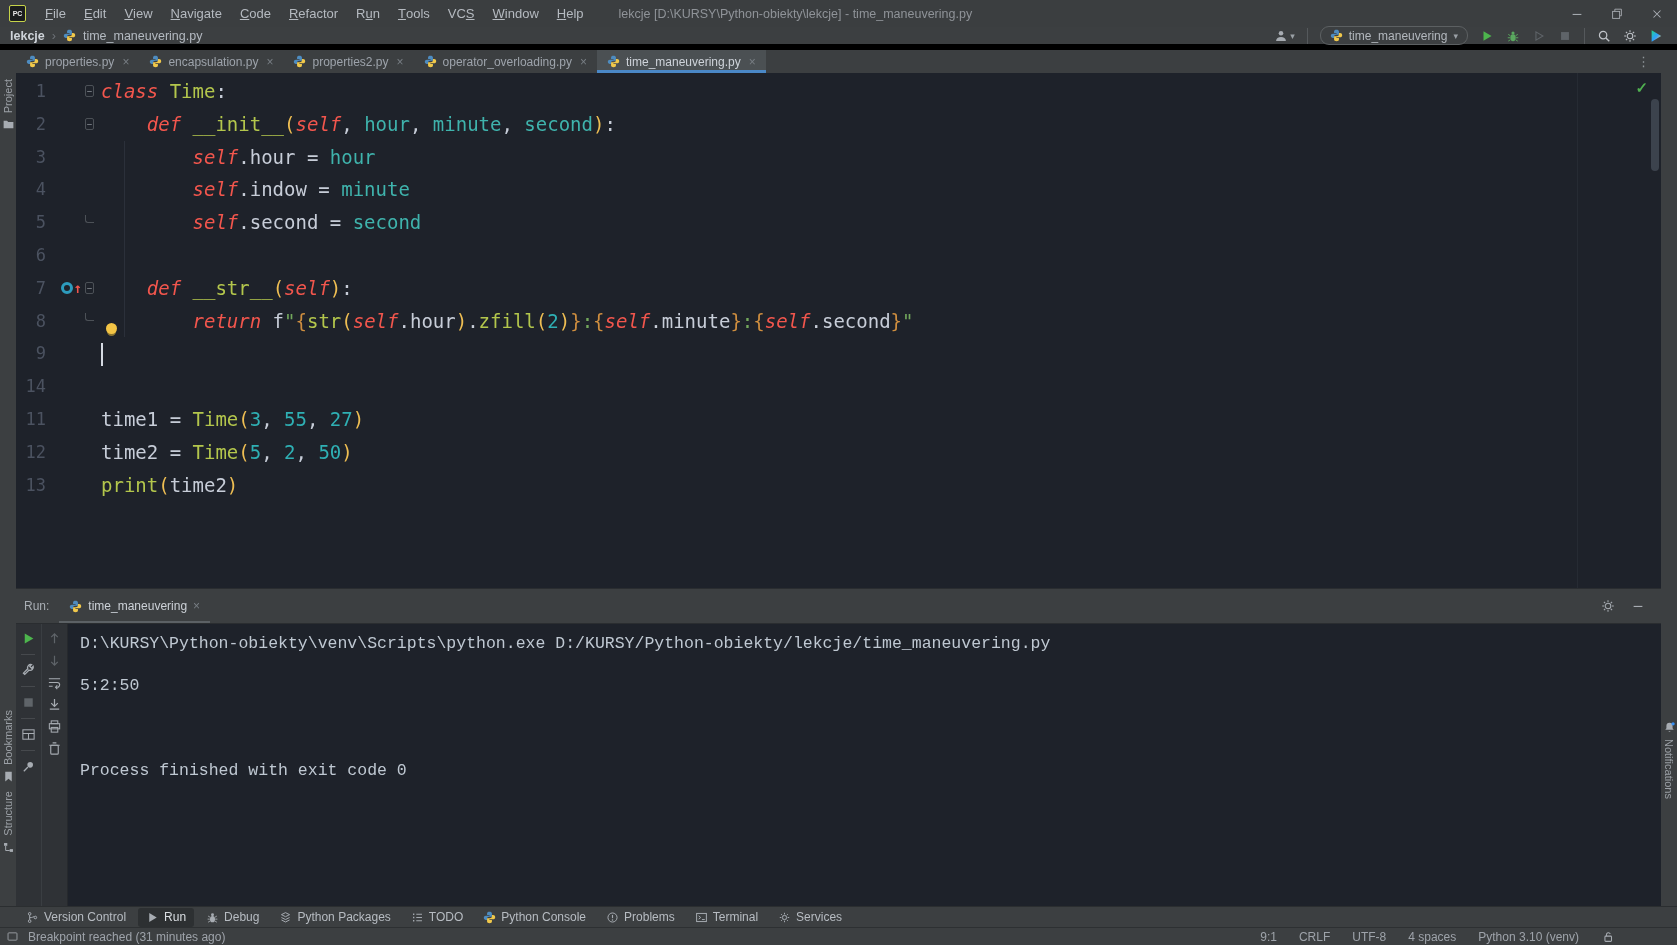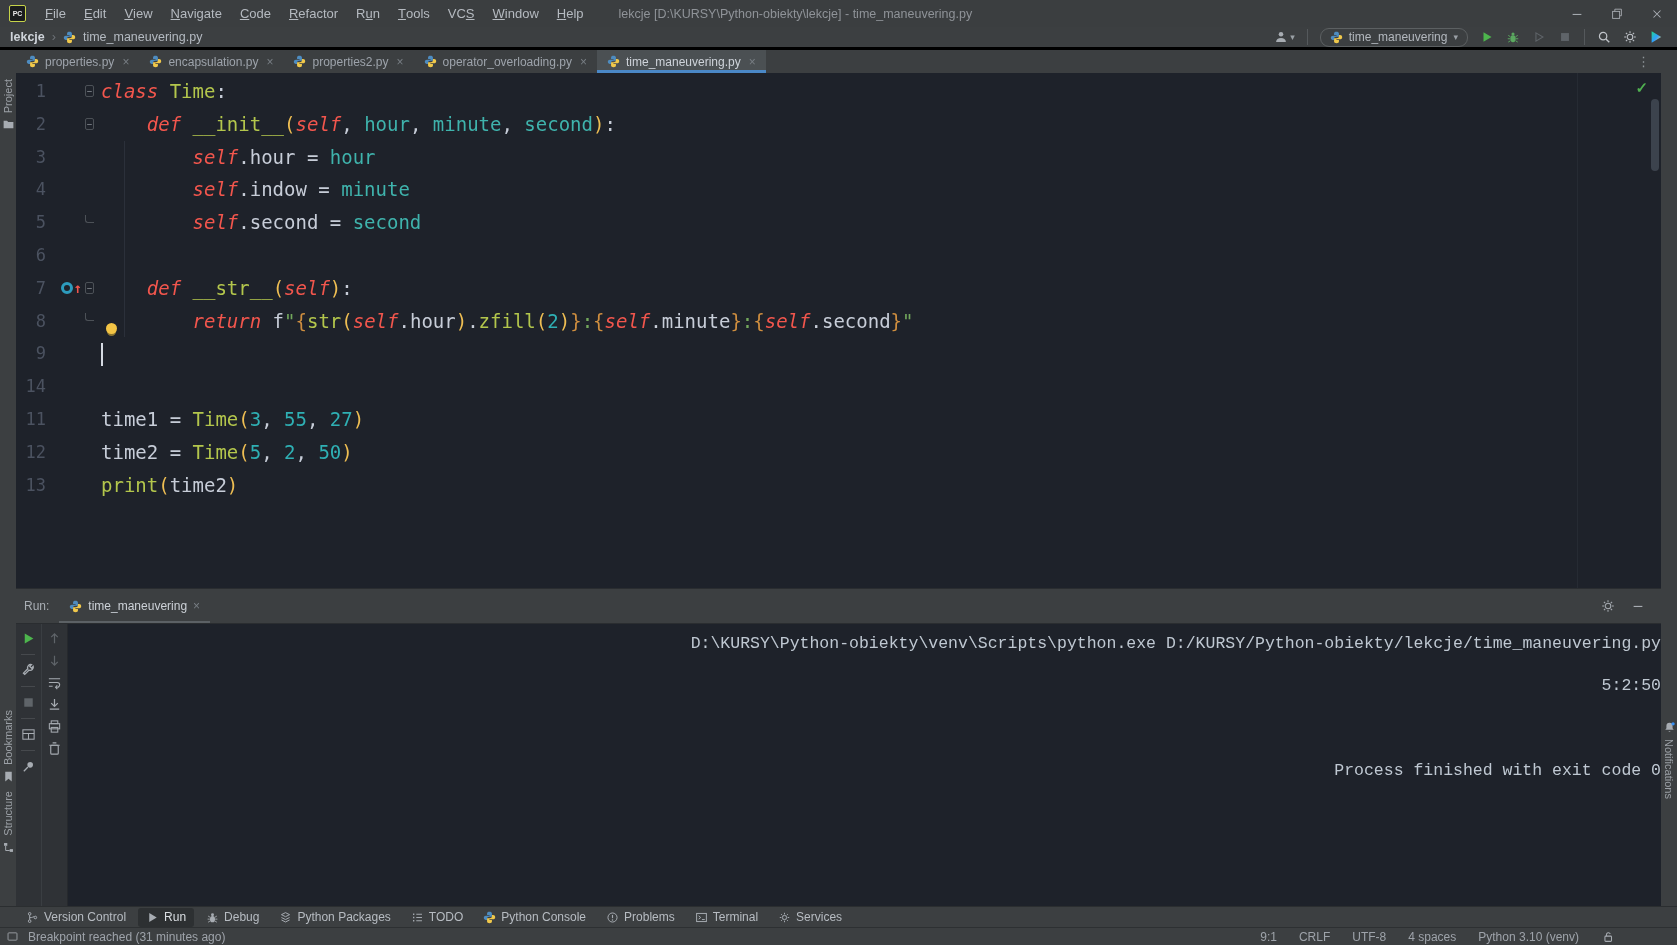--- a/index.html
+++ b/index.html
@@ -11,21 +11,21 @@
   #app-icon{width:15px;height:15px;margin:0 10px 0 9px;border:1px solid #c6d34a;border-radius:2px;
             font-size:7px;font-weight:bold;color:#e8e8e8;display:flex;align-items:center;justify-content:center;background:#1b1d1e;}
   #menubar{display:flex;align-items:center;height:100%;}
   .menu-item{padding:0 9px;font-size:13px;color:#b5bac0;height:100%;display:flex;align-items:center;cursor:default;}
   .mn{text-decoration:underline;}
   #win-title{margin-left:26px;font-size:12.5px;color:#8f9398;}
   #win-controls{margin-left:auto;display:flex;height:100%;}
   .winbtn{width:40px;height:100%;display:flex;align-items:center;justify-content:center;color:#a9aeb4;}
 
   
-  #navbar{position:absolute;left:0;top:27px;right:0;height:23px;display:flex;align-items:center;background:#3c3f41;border-bottom:3px solid #000000;box-sizing:border-box;}
+  #navbar{position:absolute;left:0;top:27px;right:0;height:23px;display:flex;align-items:center;background:#3c3f41;border-bottom:6px solid #000000;box-sizing:border-box;}
   #breadcrumb{display:flex;align-items:center;gap:7px;padding-left:10px;font-size:12.5px;}
   #bc-project{font-weight:bold;color:#ced3d9;}
   .bc-sep{color:#6e7379;}
   #bc-file{color:#b4bac1;}
   #nav-right{margin-left:auto;display:flex;align-items:center;gap:12px;padding-right:14px;}
   .vsep{width:1px;height:16px;background:#55595c;}
   #run-config{display:flex;align-items:center;gap:6px;border:1px solid #5c6062;border-radius:9px;padding:1px 9px;height:15px;font-size:12px;color:#b3b8be;}
   .caret-down{font-size:9px;color:#9aa0a6;}
 
   
@@ -70,21 +70,21 @@
   #ed-scrollthumb{position:absolute;right:2px;top:26px;width:8px;height:72px;background:#3c434d;border-radius:4px;}
 
   
   #run-panel{position:absolute;left:16px;right:16px;top:588px;height:318px;background:#1e222a;border-top:1px solid #2a2d30;box-sizing:border-box;}
   #run-header{height:35px;background:#3c3f41;border-bottom:1px solid #2a2d30;display:flex;align-items:stretch;box-sizing:border-box;}
   #run-label{font-size:12px;color:#a8adb3;align-self:center;padding:0 10px 0 8px;}
   #run-tab{position:relative;display:flex;align-items:center;gap:6px;padding:0 10px;font-size:12px;color:#ccd1d7;}
   #run-tab::after{content:"";position:absolute;left:0;right:0;bottom:0;height:2px;background:#5c6165;}
   #run-tab-close{color:#787e84;font-size:12px;}
   #run-header-right{margin-left:auto;display:flex;align-items:center;gap:16px;padding-right:16px;color:#a9aeb4;}
-  #run-body{position:absolute;top:35px;left:0;right:0;bottom:0;text-align:right;}
+  #run-body{position:absolute;top:35px;left:0;right:0;bottom:0;}
   #run-toolbar{position:absolute;left:0;top:0;bottom:0;width:52px;background:#2f3236;border-right:1px solid #26292d;display:flex;box-sizing:border-box;}
   .rt-col{width:26px;display:flex;flex-direction:column;align-items:center;padding-top:7px;gap:7px;}
   .rt-col:first-child{border-right:1px solid #3a3e42;box-sizing:border-box;}
   .rt-sep{width:14px;height:1px;background:#46494d;margin:1px 0;}
   .tbtn{display:flex;align-items:center;justify-content:center;}
   #console{position:absolute;left:52px;top:0;right:0;bottom:0;padding:9px 0 0 12px;}
   .con-line{font-family:"Liberation Mono",monospace;font-size:16.5px;line-height:21.2px;color:#bfc8d2;white-space:pre;}
 
   
   #toolbar-bottom{position:absolute;left:0;right:0;bottom:18px;height:21px;background:#3c3f41;border-top:1px solid #2b2e30;display:flex;align-items:center;gap:4px;padding-left:18px;box-sizing:border-box;}

